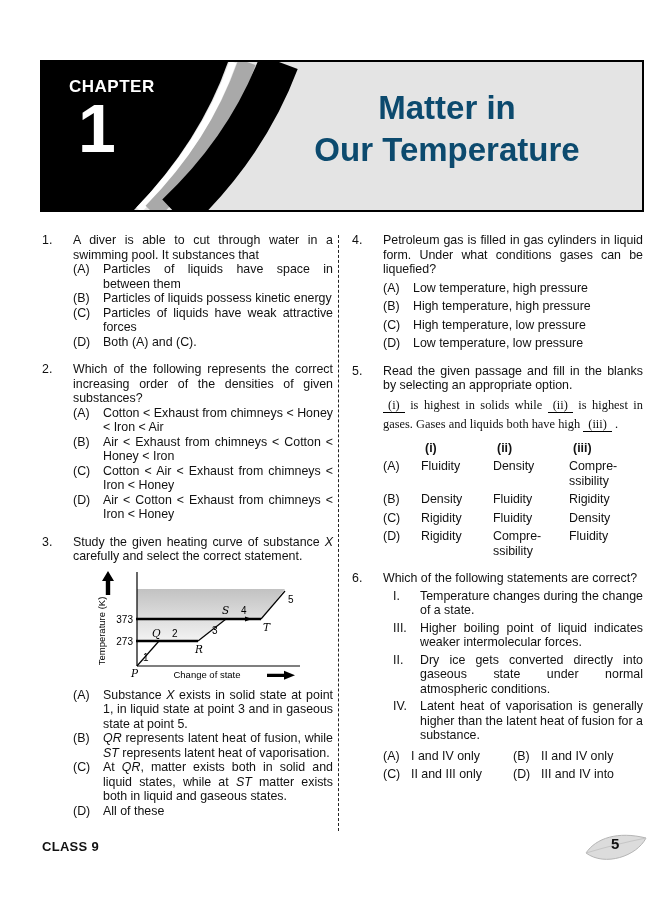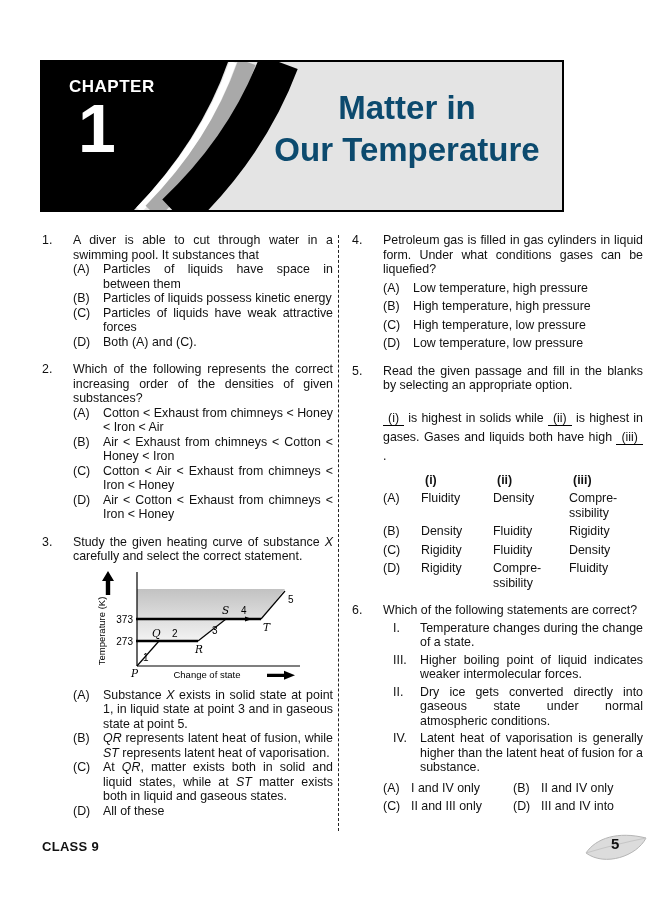--- a/index.html
+++ b/index.html
@@ -2,21 +2,21 @@
 <html><head>
 <meta charset="utf-8">
 <style>
   html,body{margin:0;padding:0;}
   body{
     width:672px;height:912px;background:#ffffff;position:relative;overflow:hidden;
     font-family:"Liberation Sans",sans-serif;color:#111;
   }
   
   .banner{
-    position:absolute;left:40px;top:60px;width:524px;height:152px;
+    position:absolute;left:40px;top:60px;width:604px;height:152px;
     background:#e4e4e4;border:2px solid #000;box-sizing:border-box;overflow:hidden;
   }
   .swoosh{position:absolute;left:0;top:0;}
   .chapter-label{position:absolute;left:27px;top:15px;color:#fff;font-weight:bold;font-size:17px;letter-spacing:.5px;}
   .chapter-number{position:absolute;left:36px;top:32px;color:#fff;font-weight:bold;font-size:68px;line-height:1;}
   .banner-title{
     position:absolute;left:222px;right:12px;top:25px;text-align:center;
     font-weight:bold;font-size:33px;line-height:42px;color:#0c4a6e;
   }
   
@@ -33,21 +33,21 @@
   .opts-spaced .opt{margin-top:4px;}
   .mt6{margin-top:6px;}
   
   .graph{margin:5px 0 5px 22px;display:block;}
   .graph text{font-family:"Liberation Sans",sans-serif;}
   .graph .pt{font-family:"DejaVu Serif",serif;font-style:italic;font-size:10.5px;}
   .graph .num{font-size:10px;}
   .graph .tick{font-size:10px;}
   .graph .axlab{font-size:9.5px;}
   
-  .passage{margin-top:16px;line-height:19px;}
+  .passage{margin-top:3px;line-height:19px;font-family:Liberation Serif, serif;}
   .blank{border-bottom:1.2px solid #000;padding:0 5px;}
   .t5{display:grid;grid-template-columns:30px 72px 76px 84px;margin-top:7px;row-gap:4px;text-align:left;}
   .t5 .hdr{font-weight:bold;padding-left:12px;}
   .t5 .cell{white-space:pre-line;margin-left:8px;}
   
   .stmt{display:flex;margin-top:3px;}
   .stmt .numeral{flex:0 0 37px;padding-left:10px;box-sizing:border-box;}
   .stmt .stext{flex:1;min-width:0;}
   .optgrid{display:grid;grid-template-columns:1fr 1fr;margin-top:6px;row-gap:4px;text-align:left;}
   .optgrid .opt .letter{flex:0 0 28px;}

